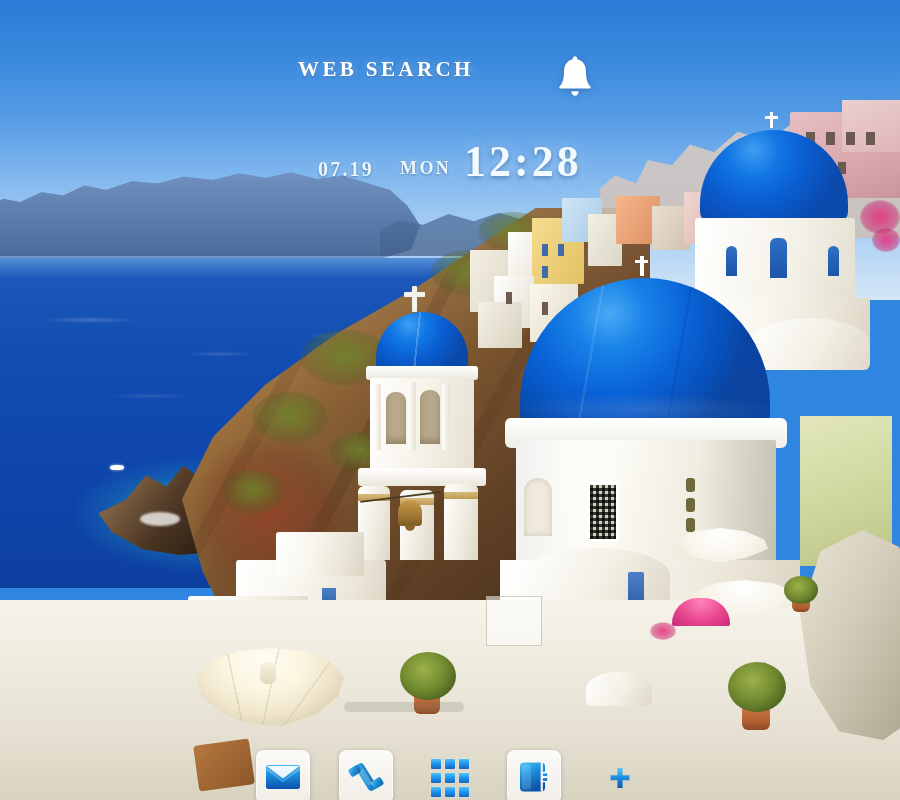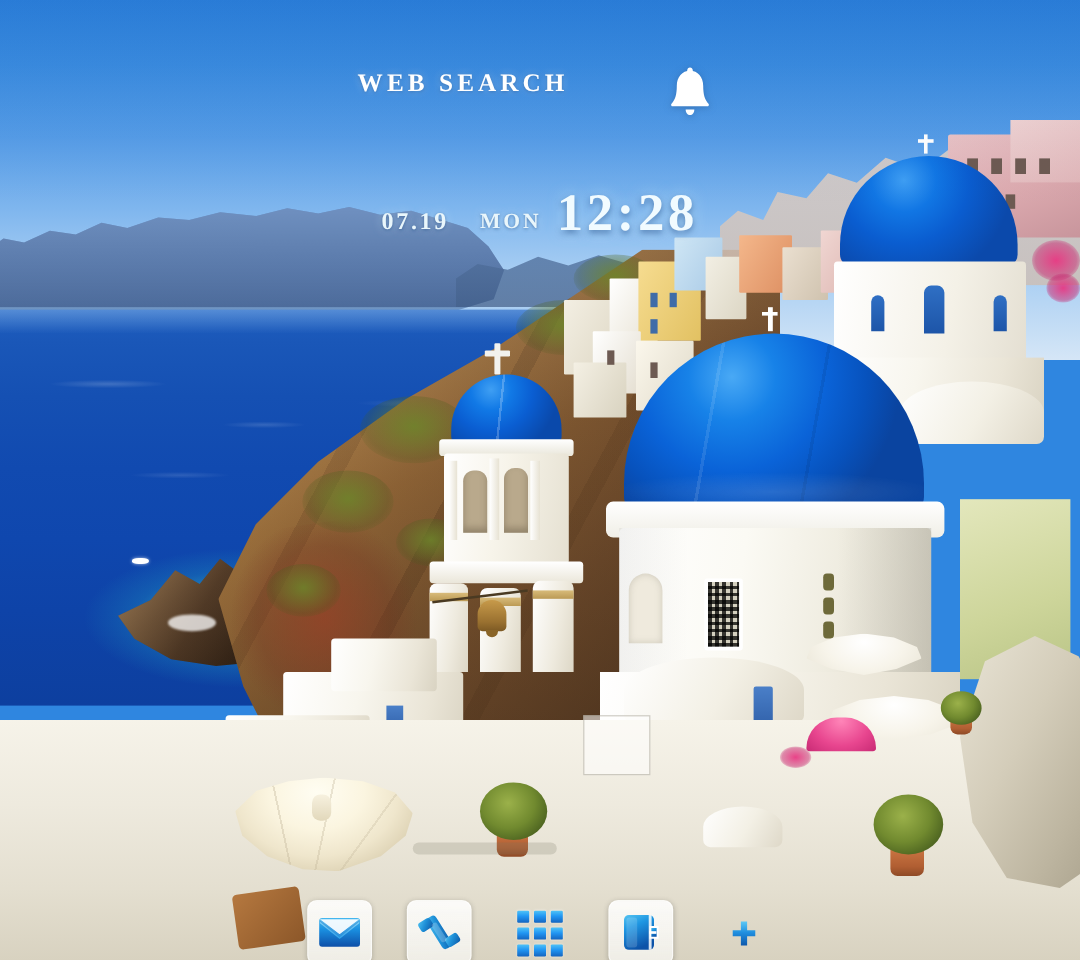--- a/index.html
+++ b/index.html
@@ -417,21 +417,21 @@
     text-shadow: 0 1px 3px rgba(40,90,150,.55), 0 0 7px rgba(255,255,255,.32);
     white-space:nowrap; cursor:pointer;
   }
 
   .bell-widget {
     position:absolute; left:552px; top:53px; width:46px; height:48px; cursor:pointer;
   }
   .bell-widget svg { display:block; filter: drop-shadow(0 1px 3px rgba(40,90,150,.5)); }
 
   .clock-widget {
-    position:absolute; left:300px; top:158px; width:300px; height:56px; cursor:pointer;
+    position:absolute; left:300px; top:142px; width:300px; height:56px; cursor:pointer;
   }
   .clock-date {
     position:absolute; left:18px; top:16px;
     font-family: "Liberation Serif", "DejaVu Serif", serif;
     font-size:20px; font-weight:700; color:#e9f6fb;
     letter-spacing:2.2px;
     text-shadow: 0 1px 3px rgba(20,60,120,.55), 0 0 8px rgba(210,240,255,.55);
   }
   .clock-dow {
     position:absolute; left:100px; top:16px;

